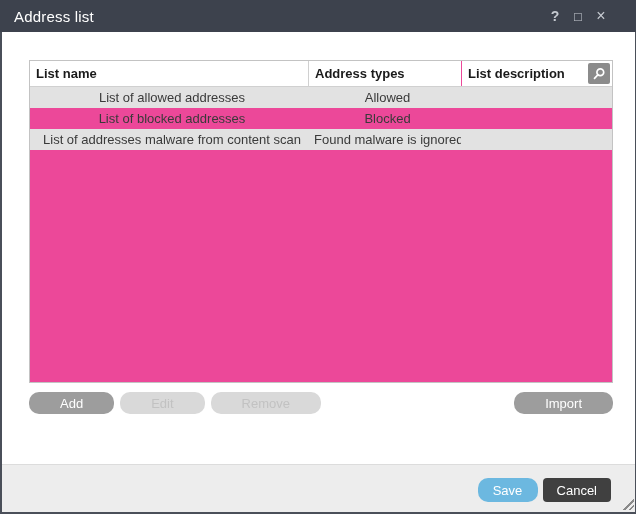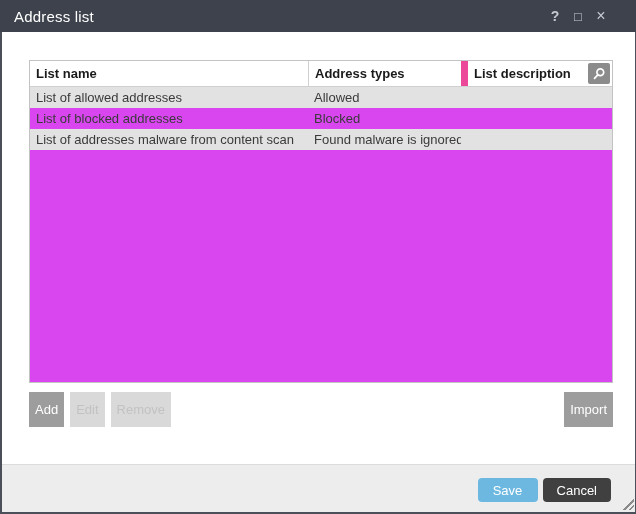--- a/index.html
+++ b/index.html
@@ -32,54 +32,54 @@
     color: #c6cad1; font-size: 14px;
   }
   .win-icons .wicon { cursor: default; line-height: 1; display: inline-block; text-align: center; width: 14px; }
   .wicon.help { font-size: 14px; font-weight: bold; }
   .wicon.maxi { font-size: 13px; }
   .wicon.close { font-size: 16px; }
 
   
   .table {
     position: absolute; left: 27px; top: 60px; width: 584px; height: 323px;
-    border: 1px solid #c3c3c3; background: #d946ef;
+    border: 1px solid #c3c3c3; background: #ec4899;
     font-size: 13px; color: #3a3a3a;
   }
   .thead {
     display: flex; height: 26px; line-height: 25px;
     border-bottom: 1px solid #d0d0d0;
     font-weight: bold; color: #1a1a1a; background: #ffffff;
     position: relative;
   }
   .th { padding-left: 6px; overflow: hidden; white-space: nowrap; }
   .th.c1 { width: 278px; }
   .th.c2 { width: 153px; border-left: 1px solid #d0d0d0; }
-  .th.c3 { flex: 1; border-left: 7px solid #ec4899; }
+  .th.c3 { flex: 1; border-left: 1px solid #ec4899; }
   .search-btn {
     position: absolute; right: 2px; top: 2px; width: 22px; height: 21px;
     background: #8b8b8b; border: none; border-radius: 2px;
     display: flex; align-items: center; justify-content: center; cursor: pointer;
   }
   .row { display: flex; height: 21px; line-height: 21px; }
   .row.alt { background: #e2e2e2; }
-  .cell { padding-left: 6px; overflow: hidden; white-space: nowrap; }
+  .cell { padding-left: 6px; overflow: hidden; white-space: nowrap; text-align: center; }
   .cell.c1 { width: 278px; }
   .cell.c2 { width: 153px; }
   .cell.c3 { flex: 1; }
 
   
   .actions {
     position: absolute; left: 27px; top: 392px; width: 584px; height: 22px;
     display: flex; gap: 6px;
   }
   .btn {
     font-family: "Liberation Sans", sans-serif;
-    font-size: 13px; height: 35px; border: none; border-radius: 0;
-    color: #ffffff; background: #9d9d9d; padding: 0 6px; cursor: pointer;
+    font-size: 13px; height: 22px; border: none; border-radius: 10px;
+    color: #ffffff; background: #9d9d9d; padding: 0 31px; cursor: pointer;
     line-height: 21px;
   }
   .btn:disabled { background: #d9d9d9; color: #c2c2c2; cursor: default; }
   .actions .spacer { flex: 1; }
 
   
   .hint {
     position: absolute; left: 27px; top: 425px; width: 584px;
     font-size: 13px; color: #a9a9a9;
   }
@@ -89,21 +89,21 @@
     position: absolute; left: 0; right: 0; bottom: 0; height: 48px;
     background: #ededed; border-top: 1px solid #dcdcdc;
     display: flex; align-items: flex-start; justify-content: flex-end;
     padding: 13px 24px 0 0; gap: 5px;
   }
   .btn-footer {
     font-family: "Liberation Sans", sans-serif;
     font-size: 13px; height: 24px; border: none; border-radius: 4px;
     color: #ffffff; padding: 0 14px; cursor: pointer;
   }
-  .btn-save { background: #6cb8e0; min-width: 60px; }
+  .btn-save { background: #6cb8e0; min-width: 60px; border-radius: 10px; }
   .btn-cancel { background: #404040; min-width: 56px; }
 
   
   .resize-grip {
     position: absolute; right: 1px; bottom: 2px; width: 11px; height: 11px;
     cursor: nwse-resize;
     background:
       linear-gradient(135deg, transparent 0 50%, #8a8a8a 50% 60%, transparent 60% 75%, #8a8a8a 75% 85%, transparent 85%);
   }
 </style>

